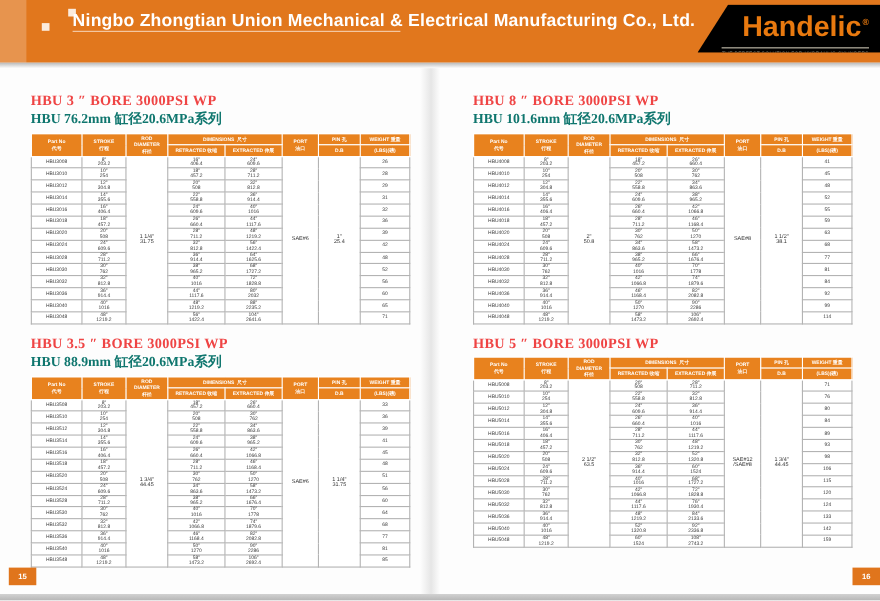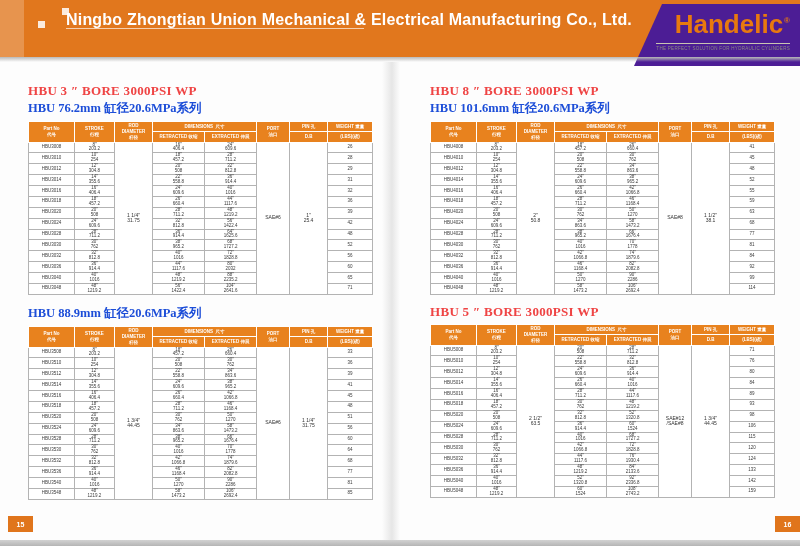--- a/index.html
+++ b/index.html
@@ -7,32 +7,32 @@
   body{font-family:"Liberation Sans",sans-serif;background:#fdfdfd;position:relative;overflow:hidden}
 
   
   .topbar{position:absolute;left:0;top:0;width:800px;height:57px;background:#e1771d}
   .topbar .edge{position:absolute;left:0;top:0;width:24px;height:100%;background:rgba(255,255,255,.22)}
   .sq{position:absolute;width:7px;height:7px;background:rgba(255,255,255,.85)}
   .sq1{left:62px;top:8px}.sq2{left:38px;top:21px}
   .co-en{position:absolute;left:66px;top:11px;color:#fff;font-size:16px;font-weight:bold;letter-spacing:.2px;white-space:nowrap}
   .co-line{position:absolute;left:66px;top:28px;width:298px;height:1px;background:rgba(255,255,255,.65)}
   .co-cn{position:absolute;left:66px;top:33px;color:#fff;font-size:12.5px;font-weight:bold;letter-spacing:2.5px;white-space:nowrap}
-  .logo-wrap{position:absolute;right:0;top:4px;width:166px;height:62px;background:#4c1d95;clip-path:polygon(28px 0,100% 0,100% 100%,0 100%)}
+  .logo-wrap{position:absolute;right:0;top:4px;width:166px;height:44px;background:#000000;clip-path:polygon(28px 0,100% 0,100% 100%,0 100%)}
   .logo-text{position:absolute;right:10px;top:5px;font-size:26px;font-weight:bold;color:#e8790f;white-space:nowrap}
   .logo-text .reg{font-size:8px;vertical-align:super;margin-left:1px}
   .logo-tag{position:absolute;right:10px;top:39px;font-size:4.5px;color:#8b8b80;letter-spacing:.3px;border-top:1px solid #c9c4b2;padding-top:1.5px;white-space:nowrap}
   .shadow{position:absolute;top:57px;left:0;width:800px;height:5px;background:linear-gradient(to bottom,#b9b9b9,rgba(185,185,185,0))}
   .gutter{position:absolute;top:62px;left:382px;width:18px;height:478px;background:linear-gradient(to right,rgba(110,110,110,0),rgba(110,110,110,.16) 55%,rgba(110,110,110,0))}
 
   
   .tbl-sec{position:absolute;width:344px}
   #s0{left:28px;top:83px}#s1{left:430px;top:83px}#s2{left:28px;top:304px}#s3{left:430px;top:304px}
   .t-title .t1{font-family:"Liberation Serif",serif;font-weight:bold;font-size:13px;color:#ef4444;letter-spacing:.3px;white-space:nowrap}
-  .t-title .t2{font-family:"Liberation Serif",serif;font-weight:bold;font-size:12.5px;color:#1d4ed8;margin-top:1px;white-space:nowrap}
+  .t-title .t2{font-family:"Liberation Serif",serif;font-weight:bold;font-size:12.5px;color:#0f766e;margin-top:1px;white-space:nowrap}
   table.spec{margin-top:4px;border-collapse:collapse;table-layout:fixed;width:344px}
   table.spec thead th{background:#e8821e;color:#fff;font-weight:bold;font-size:4.5px;line-height:1.3;border:1px solid #fff;padding:1px 0;text-align:center}
   table.spec tbody td{background:#fff;border:1px solid #b3b3b3;font-size:4.5px;line-height:1.1;color:#3a3a3a;text-align:center;padding:0;height:10.4px;vertical-align:middle}
   table.spec td.merged{font-size:5px;color:#333}
 
   
   .pageno{position:absolute;top:516px;width:25px;height:16px;background:#e0751c;color:#fff;font-size:7px;font-weight:bold;display:flex;align-items:center;justify-content:center}
   .pageno.left{left:8px}.pageno.right{right:0}
   .bottom-strip{position:absolute;left:0;top:540px;width:800px;height:6px;background:linear-gradient(to bottom,#d2d2d2,#b5b5b5)}
 </style>
@@ -324,20 +324,21 @@
       <td>48"<br>1219.2</td>
           <td>58"<br>1473.2</td>
       <td>106"<br>2692.4</td>
           <td>114</td>
         </tr>
       </tbody>
     </table>
   </section>
 <section class="tbl-sec" id="s2">
     <div class="t-title">
+      <div class="t1">HBU 3.5 ″ BORE 3000PSI WP</div>
       <div class="t2">HBU 88.9mm 缸径20.6MPa系列</div>
     </div>
     <table class="spec">
     <colgroup>
         <col style="width:46px">
         <col style="width:40px">
         <col style="width:38px">
         <col style="width:52px">
         <col style="width:52px">
         <col style="width:33px">

